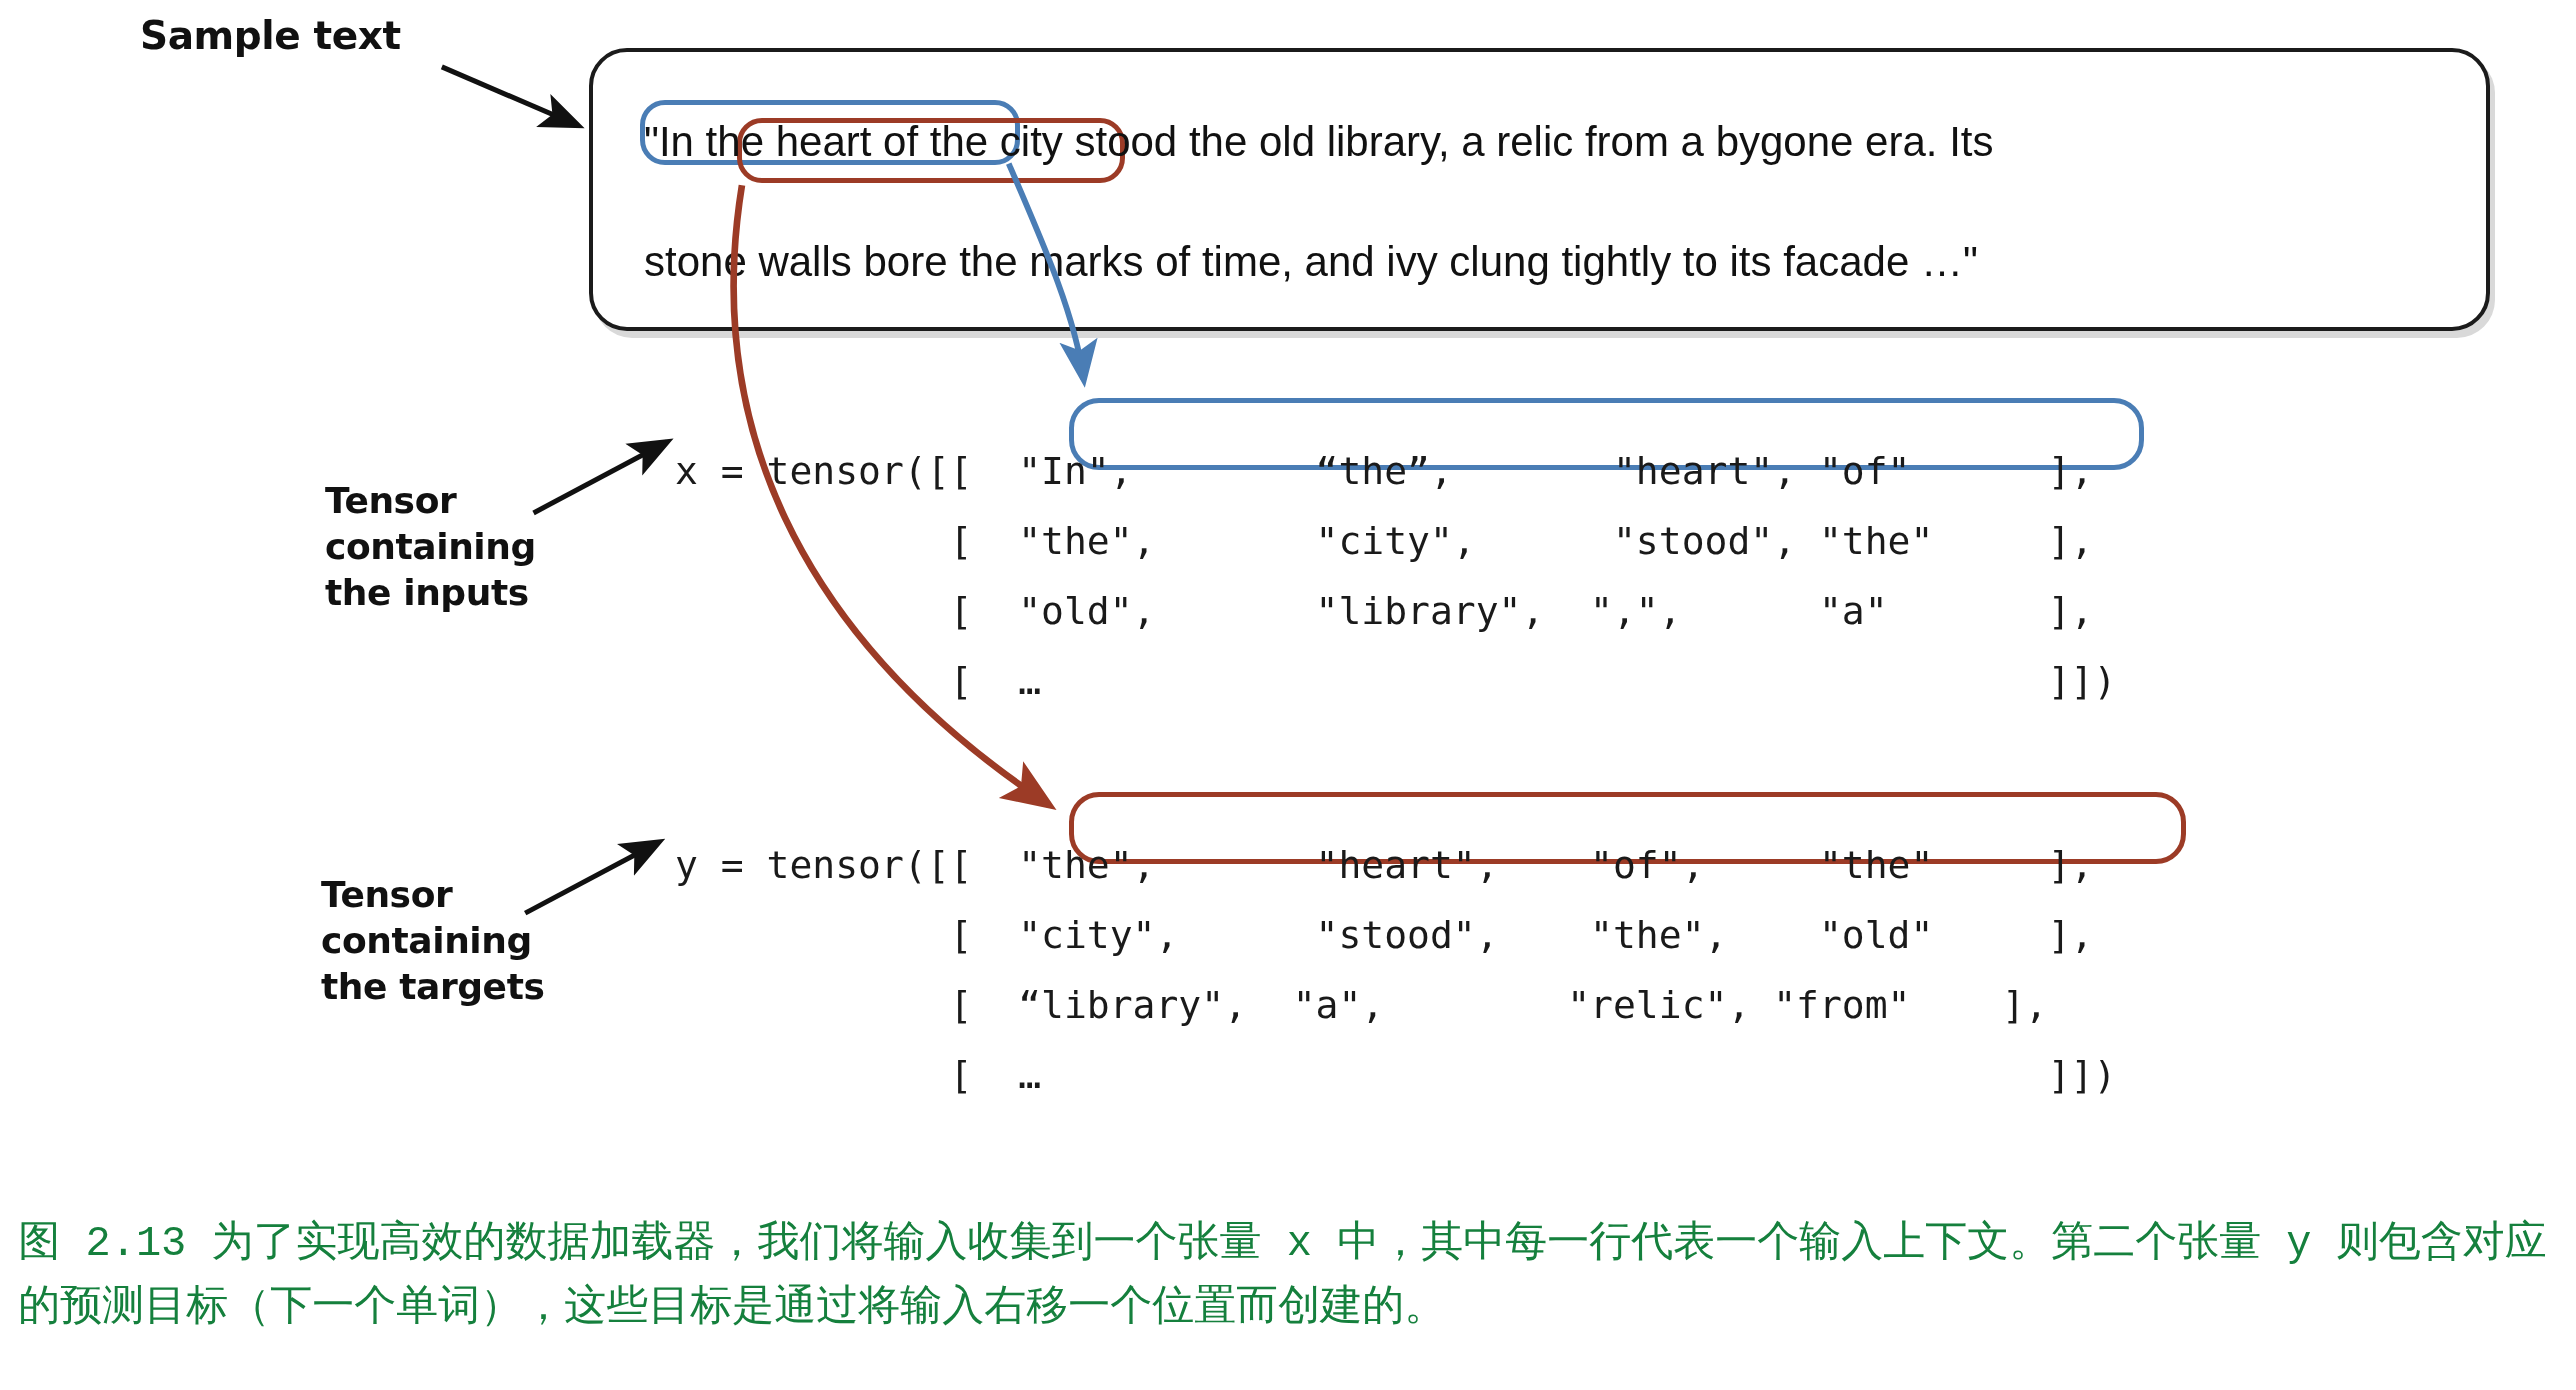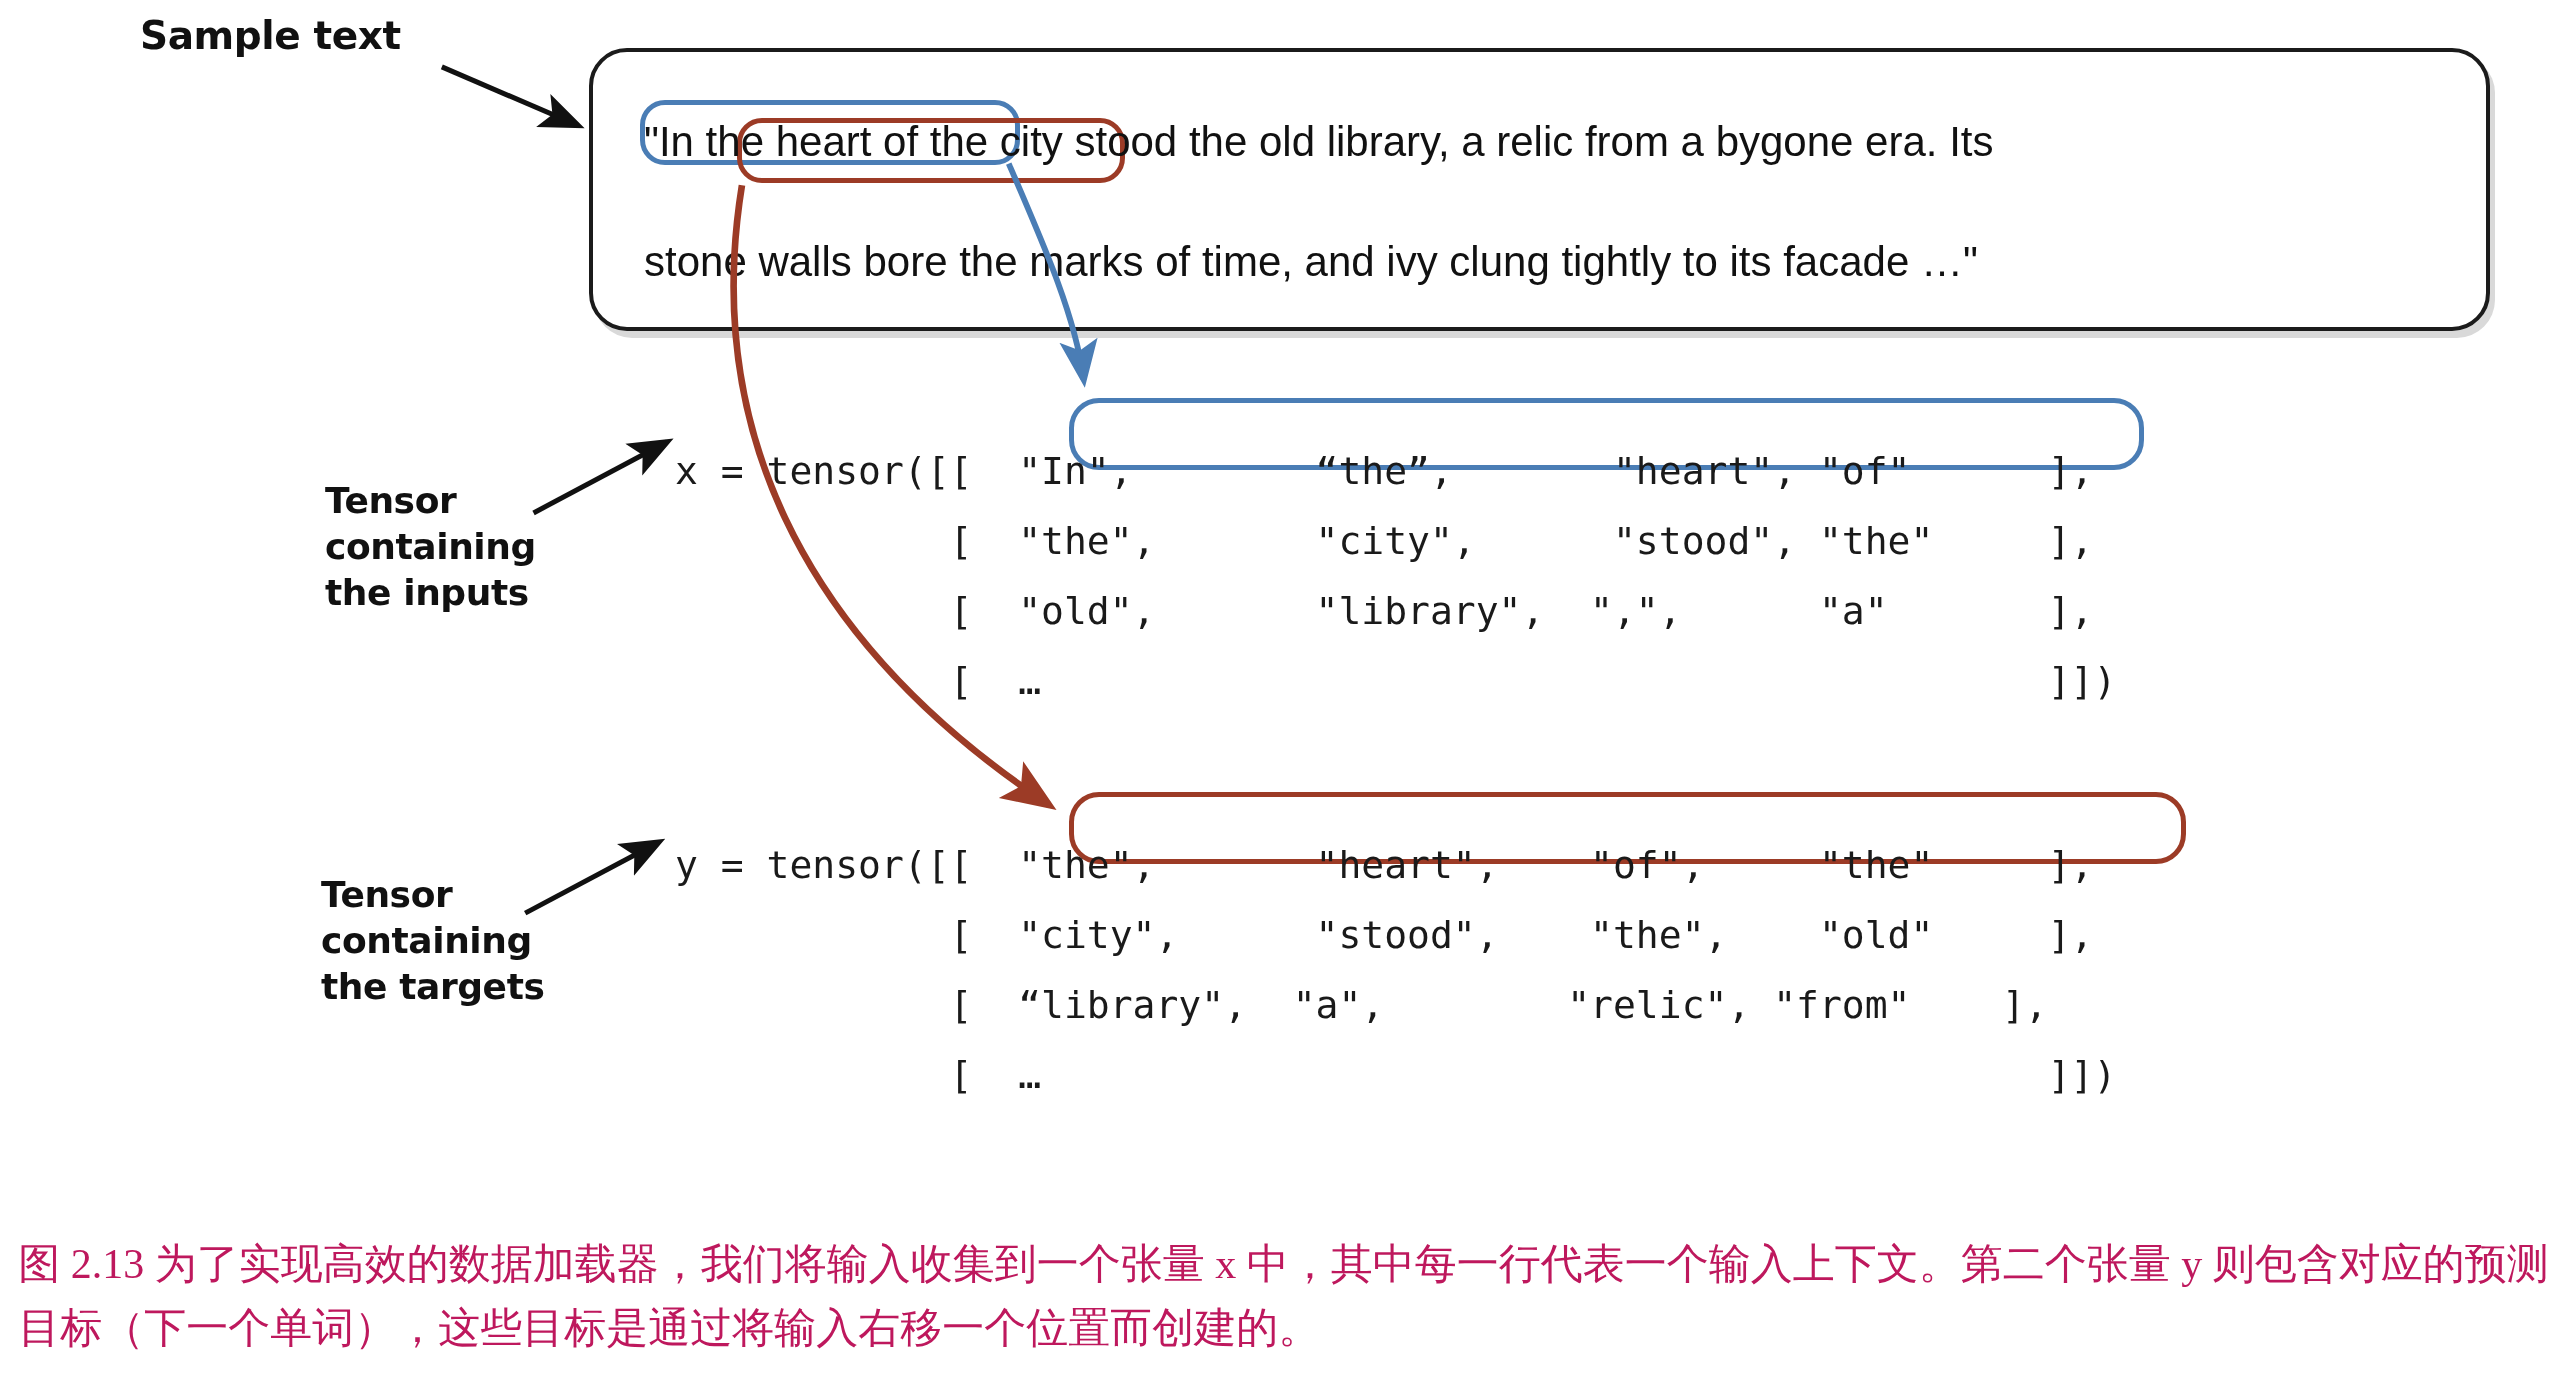--- a/index.html
+++ b/index.html
@@ -106,26 +106,25 @@
     z-index: 25;
   }
   #tensor-x { left: 675px; top: 398px; }
   #tensor-y { left: 675px; top: 792px; }
 
   
   #caption {
     position: absolute;
     left: 18.3px; top: 1213px;
     width: 2543px;
-    font-family: Liberation Serif, serif;
+    font-family: Liberation Mono, monospace;
     font-size: 42px;
     line-height: 1.52;
-    color: #be185d;
+    color: #15803d;
     z-index: 30;
-    margin-top: 20px;
   }
 </style>
 </head>
 <body>
 
 <div id="sample-box-shadow"></div>
 <div id="sample-box"></div>
 
 <div class="sample-line" id="sample-line-1">"In the heart of the city stood the old library, a relic from a bygone era. Its</div>
 <div class="sample-line" id="sample-line-2">stone walls bore the marks of time, and ivy clung tightly to its facade …"</div>

